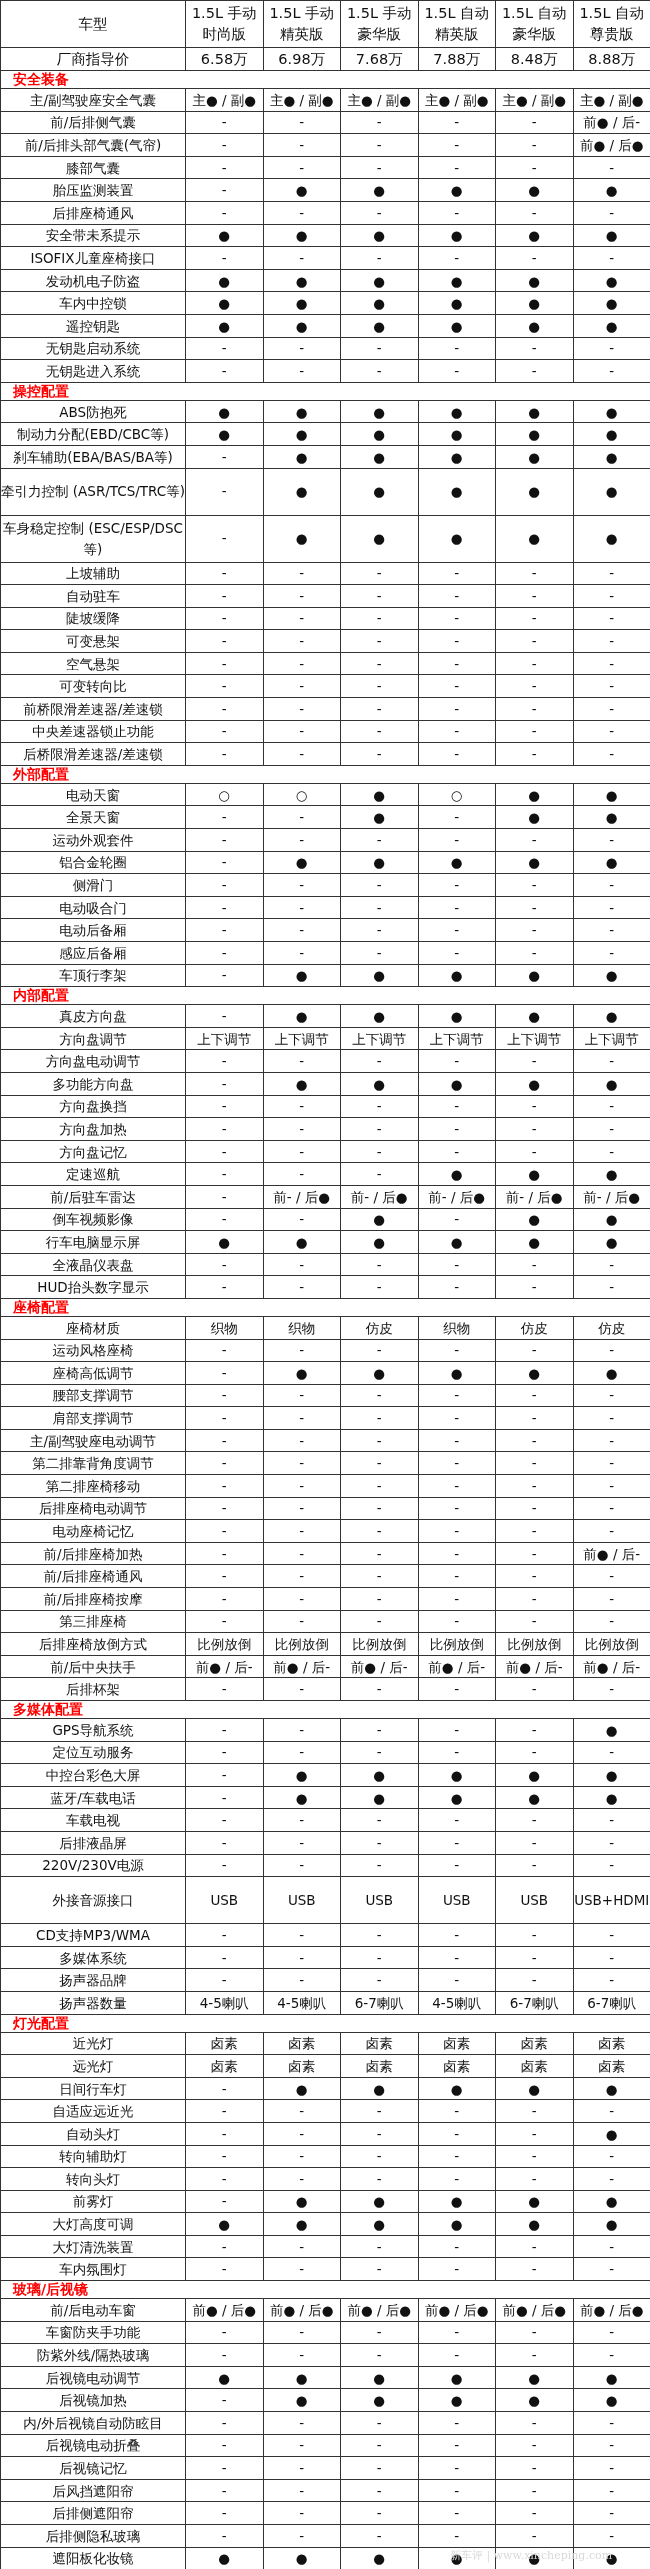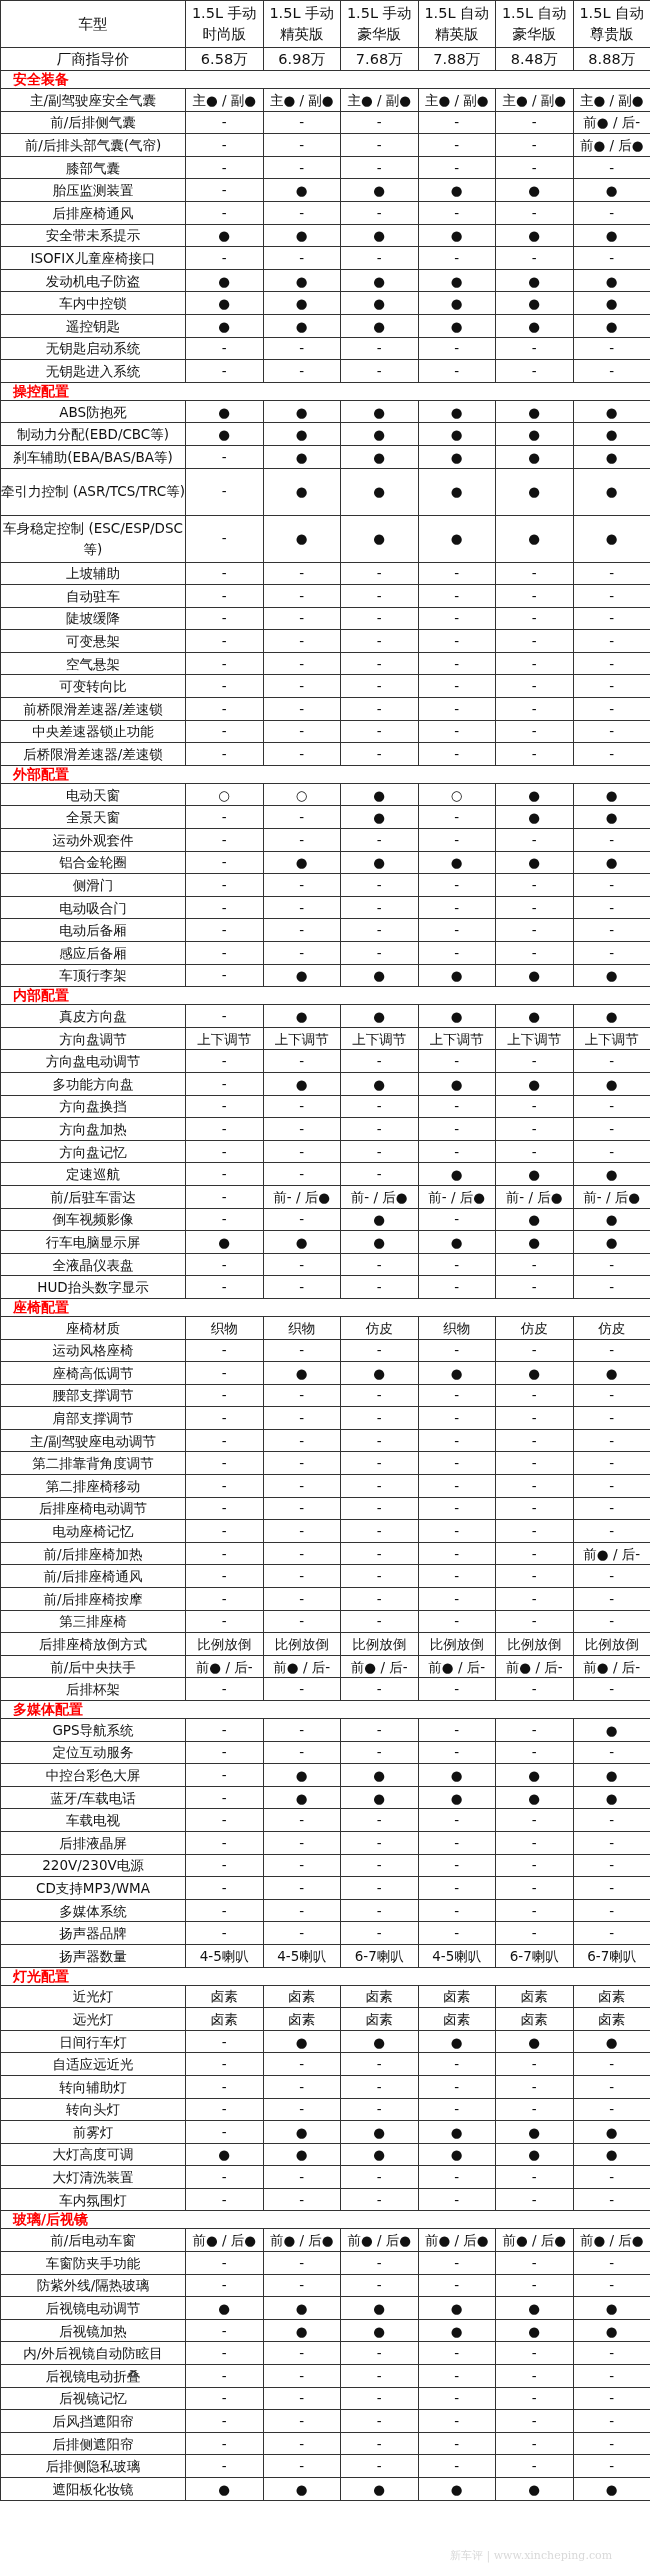--- a/index.html
+++ b/index.html
@@ -718,20 +718,29 @@
       </tr>
       <tr class="">
         <td class="lab">220V/230V电源</td>
         <td>-</td>
         <td>-</td>
         <td>-</td>
         <td>-</td>
         <td>-</td>
         <td>-</td>
       </tr>
+      <tr class="tall">
+        <td class="lab wrap">外接音源接口</td>
+        <td class="wrap">USB</td>
+        <td class="wrap">USB</td>
+        <td class="wrap">USB</td>
+        <td class="wrap">USB</td>
+        <td class="wrap">USB</td>
+        <td class="wrap">USB+HDMI</td>
+      </tr>
       <tr class="">
         <td class="lab">CD支持MP3/WMA</td>
         <td>-</td>
         <td>-</td>
         <td>-</td>
         <td>-</td>
         <td>-</td>
         <td>-</td>
       </tr>
       <tr class="">
@@ -794,20 +803,29 @@
       <tr class="">
         <td class="lab">自适应远近光</td>
         <td>-</td>
         <td>-</td>
         <td>-</td>
         <td>-</td>
         <td>-</td>
         <td>-</td>
       </tr>
       <tr class="">
+        <td class="lab">自动头灯</td>
+        <td>-</td>
+        <td>-</td>
+        <td>-</td>
+        <td>-</td>
+        <td>-</td>
+        <td>●</td>
+      </tr>
+      <tr class="">
         <td class="lab">转向辅助灯</td>
         <td>-</td>
         <td>-</td>
         <td>-</td>
         <td>-</td>
         <td>-</td>
         <td>-</td>
       </tr>
       <tr class="">
         <td class="lab">转向头灯</td>

